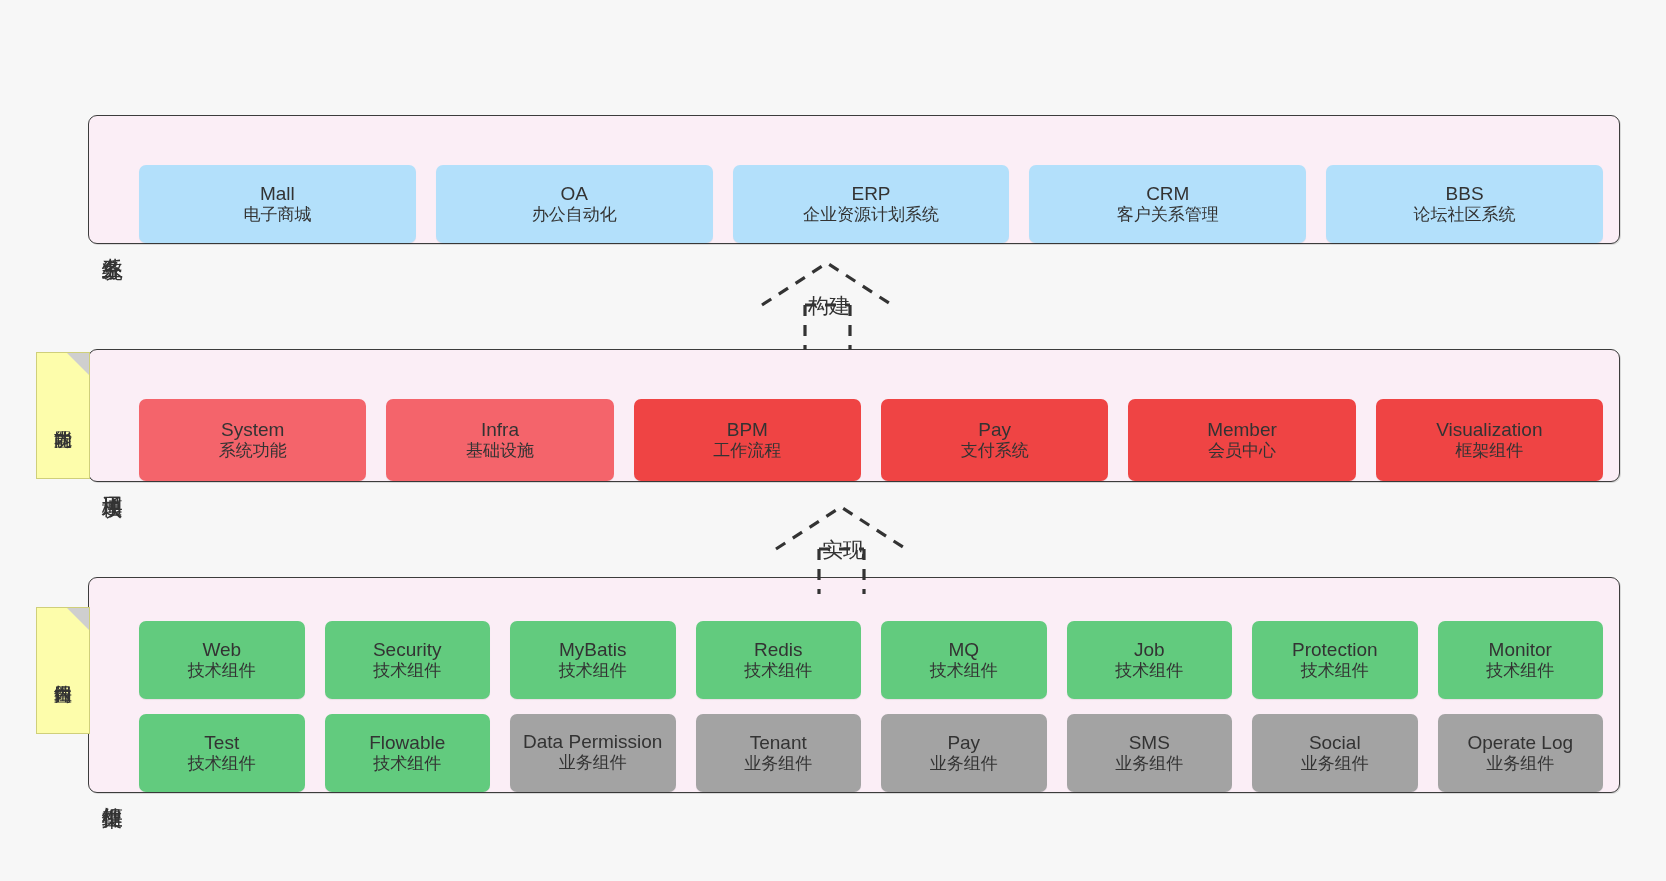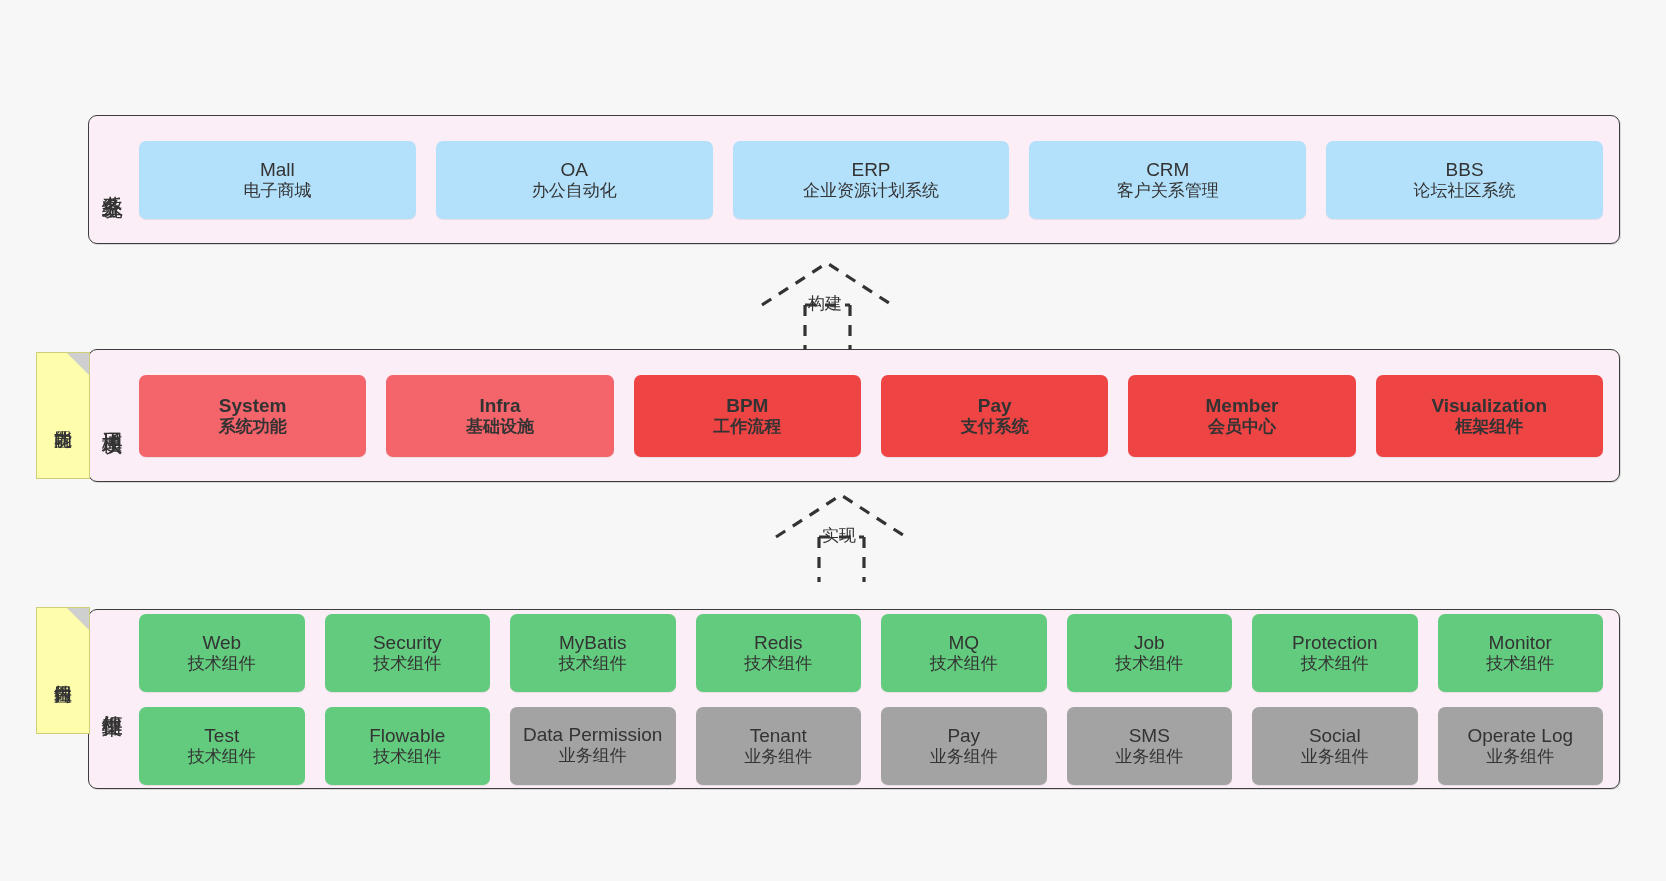--- a/index.html
+++ b/index.html
@@ -17,21 +17,21 @@
   }
 
   
   .layer {
     position: absolute;
     box-sizing: border-box;
     background: #fbeef6;
     border: 1.6px solid #3c3c3c;
     border-radius: 9px;
     display: flex;
-    align-items: center;
+    align-items: flex-end;
     box-shadow: 1px 1px 0 rgba(0,0,0,0.12);
   }
   .layer-title {
     flex: 0 0 auto;
     width: 46px;
     display: flex;
     align-items: center;
     justify-content: center;
     font-size: 21px;
     line-height: 1.08;
@@ -66,21 +66,21 @@
     justify-content: center;
     text-align: center;
     line-height: 1.22;
     padding: 4px 6px;
     box-shadow: 0 1px 1px rgba(0,0,0,0.07);
   }
   .card .t1 { font-size: 19px; }
   .card .t2 { font-size: 17px; }
 
   .h-biz   { height: 78px; }
-  .h-mod   { height: 82px; font-weight: bold; }
+  .h-mod   { height: 82px; }
   .h-frame { height: 78px; }
 
   .c-blue       { background: #b3e0fb; }
   .c-red        { background: #f4646b; }
   .c-pink       { background: #ef4444; }
   .c-green      { background: #62cb7e; }
   .c-lightgreen { background: #a3a3a3; }
 
   
   .note {
@@ -110,21 +110,21 @@
   }
 
   
   .connector {
     position: absolute;
     z-index: 4;
   }
   .connector svg { display: block; overflow: visible; }
   .connector .conn-label {
     position: absolute;
-    font-size: 17px;
+    font-size: 21px;
     color: #333333;
     background: transparent;
     white-space: nowrap;
   }
 </style>
 </head>
 <body>
 
 <div class="layer" style="left:88px; top:115px; width:1532px; height:129px;">
   <div class="layer-title">业务系统</div>
@@ -194,34 +194,34 @@
         <div class="t2">会员中心</div>
       </div>
       <div class="card h-mod c-pink">
         <div class="t1">Visualization</div>
         <div class="t2">框架组件</div>
       </div>
     </div>
   </div>
 </div>
 
-<div class="connector" style="left:772px; top:490px; width:140px; height:78px;">
+<div class="connector" style="left:772px; top:502px; width:140px; height:78px;">
   <svg width="140" height="92" viewBox="0 0 140 92" fill="none">
     <path d="M4 47 L69 5 L134 47" stroke="#333333" stroke-width="3.2" stroke-dasharray="11 9" fill="#f7f7f7"></path>
     <path d="M47 47 L47 92 M92 47 L92 92 M47 47 L92 47" stroke="#333333" stroke-width="3.2" stroke-dasharray="11 9" fill="none"></path>
   </svg>
   <span class="conn-label" style="left:50px; top:34px;">实现</span>
 </div>
 
 <div class="note" style="left:36px; top:607px; width:54px; height:127px;">
   <span class="fold"></span>
   <span>内置组件</span>
 </div>
 
-<div class="layer" style="left:88px; top:609px; width:1532px; height:180px;">
+<div class="layer" style="left:88px; top:577px; width:1532px; height:216px;">
   <div class="layer-title">框架组件</div>
   <div class="layer-body">
 
     <div class="row">
       <div class="card h-frame c-green">
         <div class="t1">Web</div>
         <div class="t2">技术组件</div>
       </div>
       <div class="card h-frame c-green">
         <div class="t1">Security</div>

